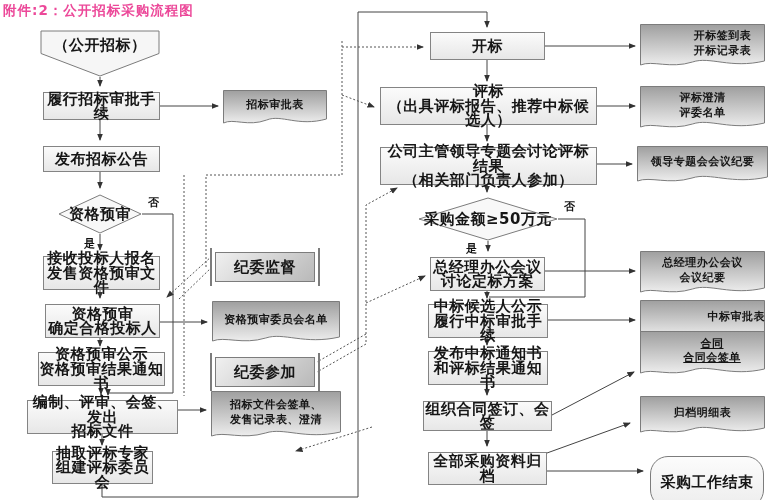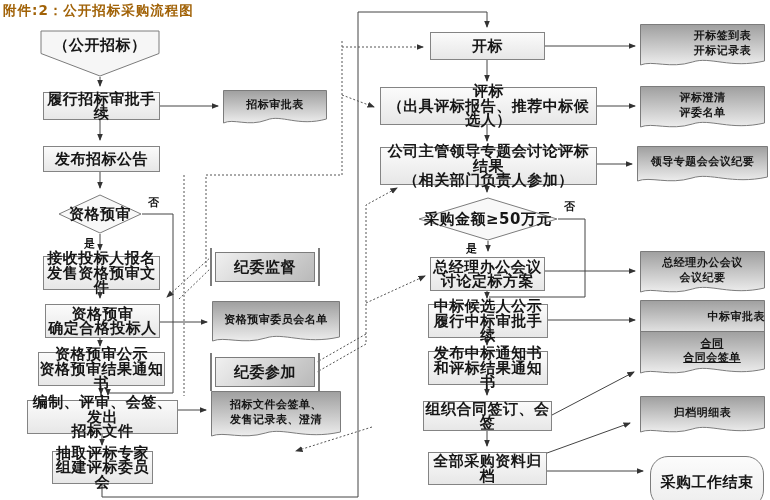--- a/index.html
+++ b/index.html
@@ -1,18 +1,18 @@
 <!DOCTYPE html>
 <html><head>
 <meta charset="utf-8">
 <style>
   html,body{margin:0;padding:0;background:#fff;}
   .page{position:relative;width:770px;height:500px;background:#ffffff;overflow:hidden;
         font-family:"DejaVu Sans","Liberation Sans",sans-serif;}
-  .title{position:absolute;left:3px;top:2px;font-size:13.5px;font-weight:bold;color:#a16207;
+  .title{position:absolute;left:3px;top:2px;font-size:13.5px;font-weight:bold;color:#ec4899;
          letter-spacing:1px;}
   #edges{position:absolute;left:0;top:0;z-index:0;}
   .node{position:absolute;z-index:1;display:flex;align-items:center;justify-content:center;
         text-align:center;font-size:15px;font-weight:600;color:#161616;line-height:14.5px;
         letter-spacing:0.5px;box-sizing:border-box;}
   .node .lbl{white-space:pre-line;position:relative;z-index:2;}
   .rectn{background:linear-gradient(180deg,#fbfbfb,#e7e7e7);border:1px solid #848484;}
   .pred{background:linear-gradient(135deg,#f0f0f0,#b9b9b9);border:1px solid #7c7c7c;}
   .pred::before,.pred::after{content:"";position:absolute;top:-5px;bottom:-5px;width:2px;
         background:#7c7c7c;z-index:1;}

